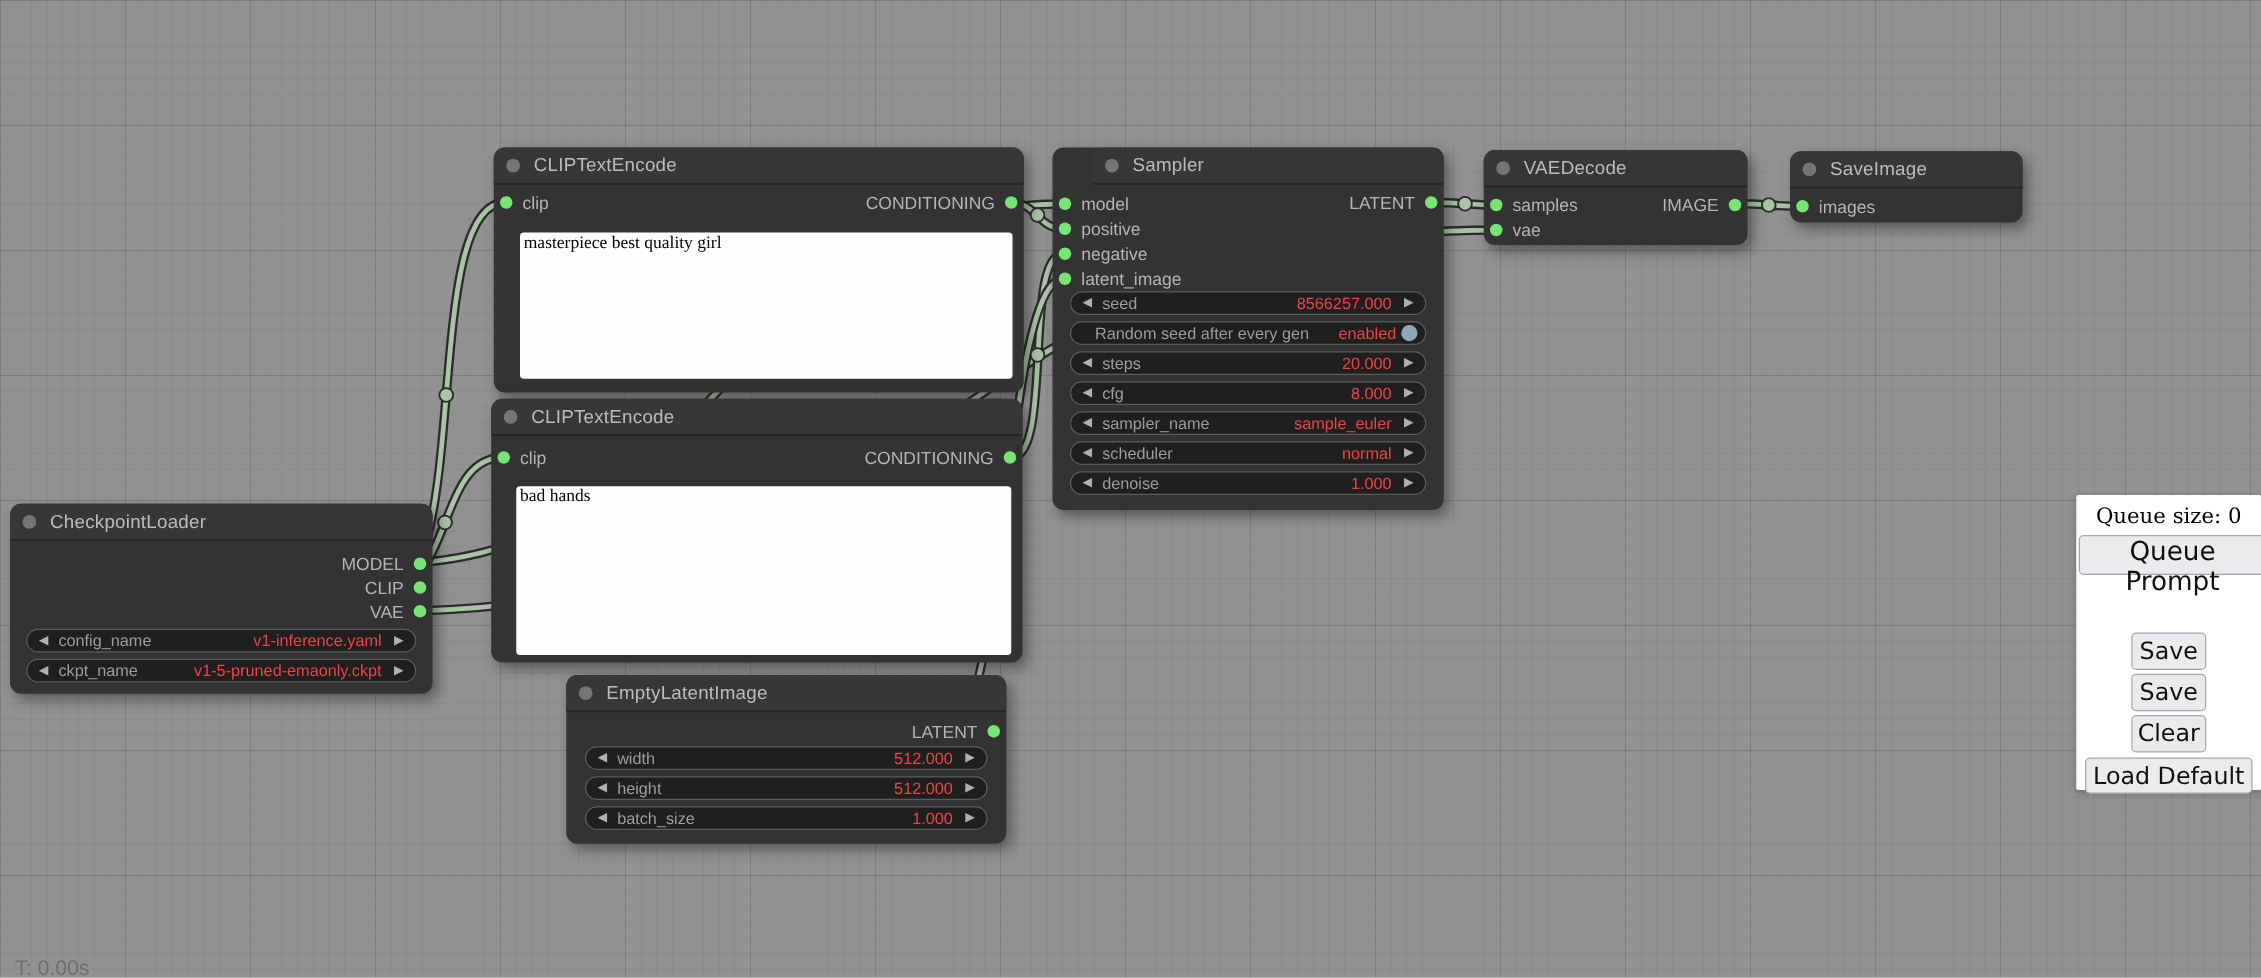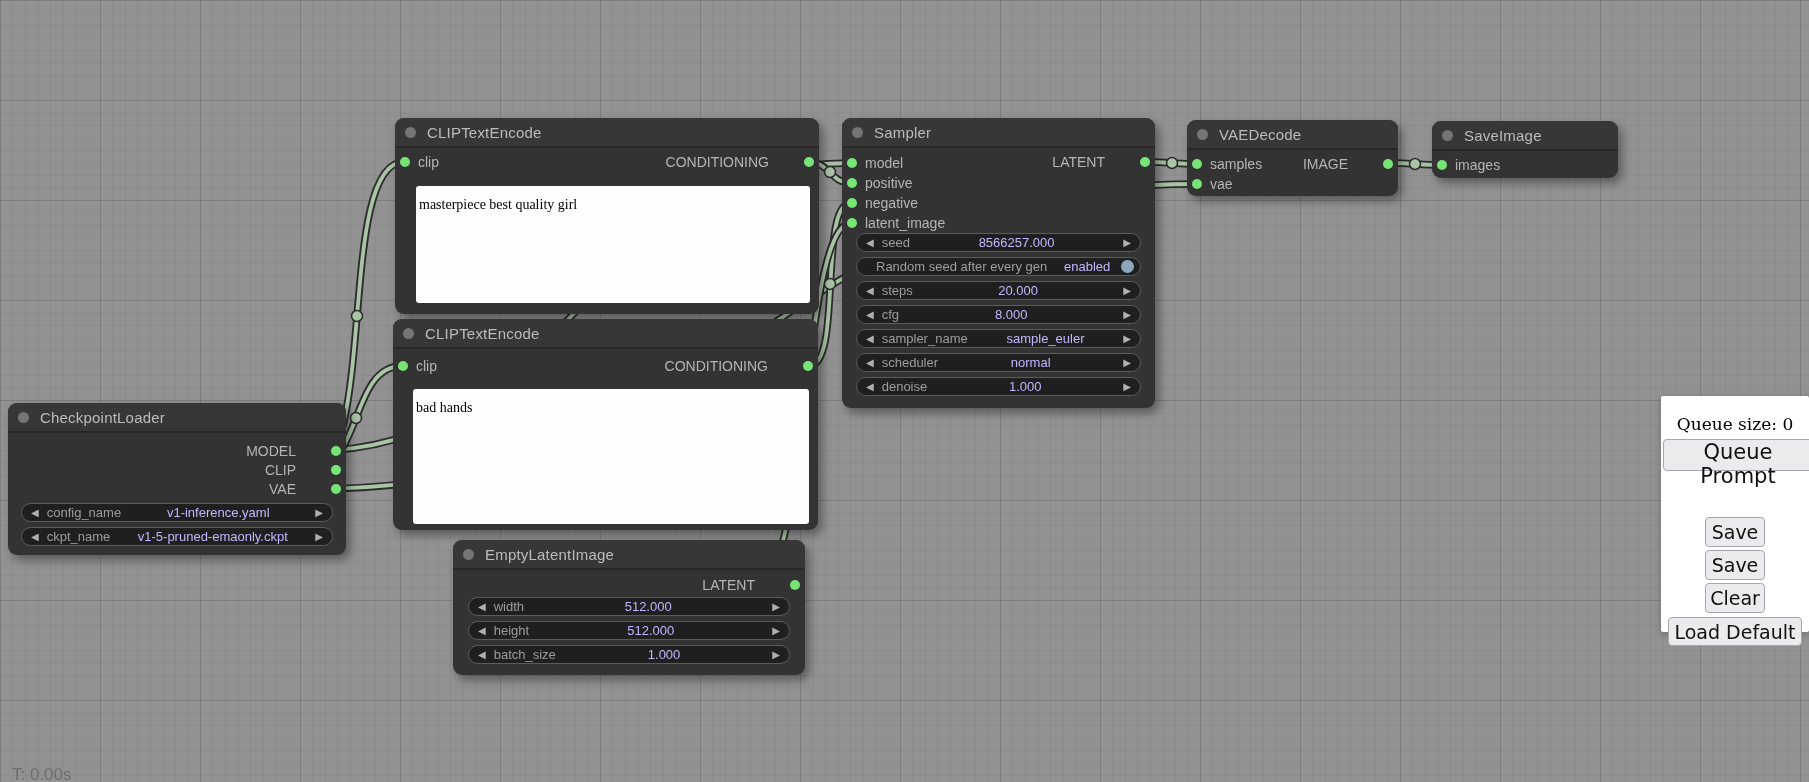--- a/index.html
+++ b/index.html
@@ -31,66 +31,66 @@
     border-bottom: 2px solid #272727;
     font-size: 15px; color: #bcbcbc; letter-spacing: 0.2px;
     border-radius: 9px 9px 0 0; background: #373737;
   }
   .collapse-dot {
     width: 11px; height: 11px; border-radius: 50%;
     background: #757575; margin: 0 11px 0 10px; flex: 0 0 auto;
   }
   .slot { position: absolute; height: 20px; display: flex; align-items: center; font-size: 14px; }
   .slot.in  { left: 5px; }
-  .slot.out { right: 5px; justify-content: space-between; gap: 27px; }
+  .slot.out { right: 5px; justify-content: space-between; }
   .slot-dot { width: 10px; height: 10px; border-radius: 50%; background: #76e576; flex: 0 0 auto; }
   .slot.in  .slot-label { margin-left: 8px; }
   .slot.out .slot-label { margin-right: 8px; }
 
   .widgets { position: absolute; left: 14px; right: 14px; }
   .ckpt .widgets { left: 13px; right: 13px; }
   .pill {
     height: 19px; margin-bottom: 5px; display: flex; align-items: center;
     background: #1f1f1f; border: 1px solid #5c5c5c; border-radius: 10px;
     font-size: 13px; color: #9d9d9d; padding: 0 9px; overflow: hidden;
   }
   .arr { font-size: 10px; color: #b0b0b0; line-height: 1; flex: 0 0 auto; }
   .wlabel { margin-left: 8px; flex: 0 0 auto; }
-  .wvalue { flex: 1 1 auto; text-align: center; margin: 0 10px; color: #c4b5fd; }
+  .wvalue { flex: 1 1 auto; text-align: right; margin: 0 10px; color: #ef4444; }
   .pill.toggle .wlabel { margin-left: 10px; text-align: right; }
   .pill.toggle .wvalue { margin-right: 4px; }
   .toggle-knob {
     width: 13px; height: 13px; border-radius: 50%;
     background: #8ea7bd; flex: 0 0 auto; margin-right: -3px;
   }
 
   .prompt-text {
     position: absolute; background: #fefefe; color: #000;
     border: none; outline: none; resize: none; border-radius: 3px;
     font-family: "Liberation Serif", serif; font-size: 14px;
-    padding: 11px 3px; line-height: 1.15;
+    padding: 1px 3px; line-height: 1.15;
   }
 
   
   #node-checkpoint   { left: 8px;    top: 403px; width: 338px; height: 152px; }
   #node-clip-pos     { left: 395px;  top: 118px; width: 424px; height: 196px; }
   #node-clip-neg     { left: 393px;  top: 319px; width: 425px; height: 211px; }
-  #node-sampler      { left: 842px;  top: 118px; width: 313px; height: 290px; }
+  #node-sampler      { left: 842px;  top: 118px; width: 313px; height: 290px; padding-left: 32px; }
   #node-vaedecode    { left: 1187px; top: 120px; width: 211px; height: 76px;  }
   #node-saveimage    { left: 1432px; top: 121px; width: 186px; height: 57px;  }
   #node-emptylatent  { left: 453px;  top: 540px; width: 352px; height: 135px; }
 
   
   #queue-panel {
     position: absolute; left: 1661px; top: 396px; width: 148px; height: 236px;
     background: #ffffff; z-index: 3; border-radius: 2px;
     box-shadow: 0 2px 6px rgba(0,0,0,0.25);
   }
   .queue-size {
-    margin-top: 18px; text-align: center; color: #000;
+    margin-top: 7px; text-align: center; color: #000;
     font-family: "DejaVu Serif", serif; font-size: 17px;
   }
   .btn {
     display: block; background: #ebebee; border: 1px solid #a5a5ad;
     border-radius: 4px; color: #101010; cursor: pointer;
     font-family: "DejaVu Sans", "Liberation Sans", sans-serif;
   }
   #queue-prompt-btn { margin: 5px 0 0 2px; width: 150px; height: 32px; font-size: 21px; }
   .btn.small  { margin: 3px auto 0; width: 60px;  height: 30px; font-size: 19px; }
   #save-btn   { margin-top: 46px; }

